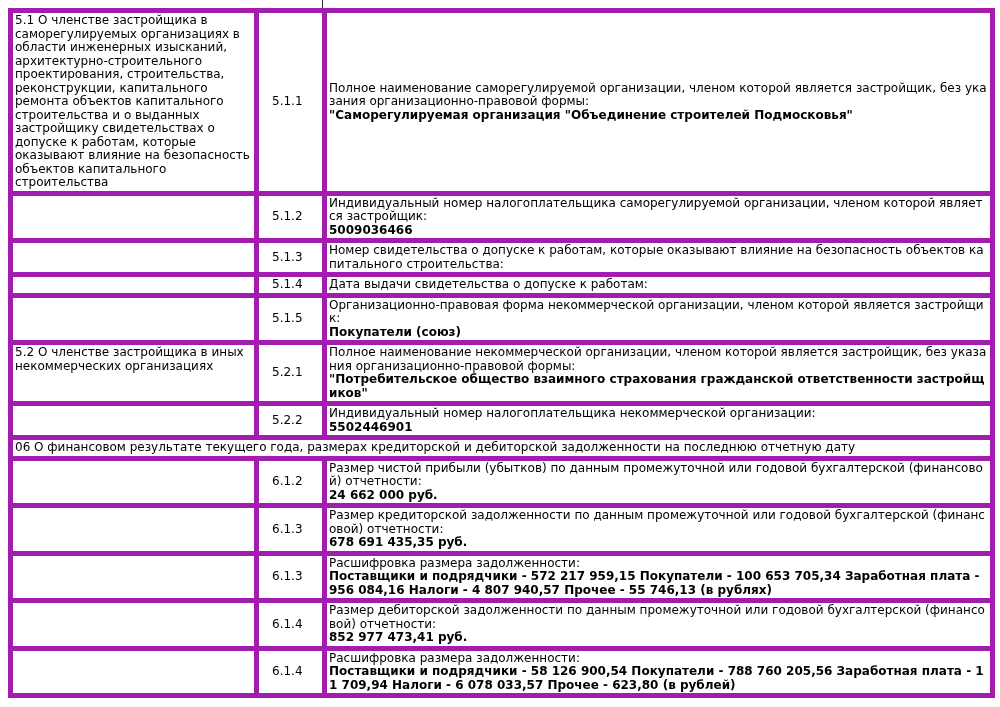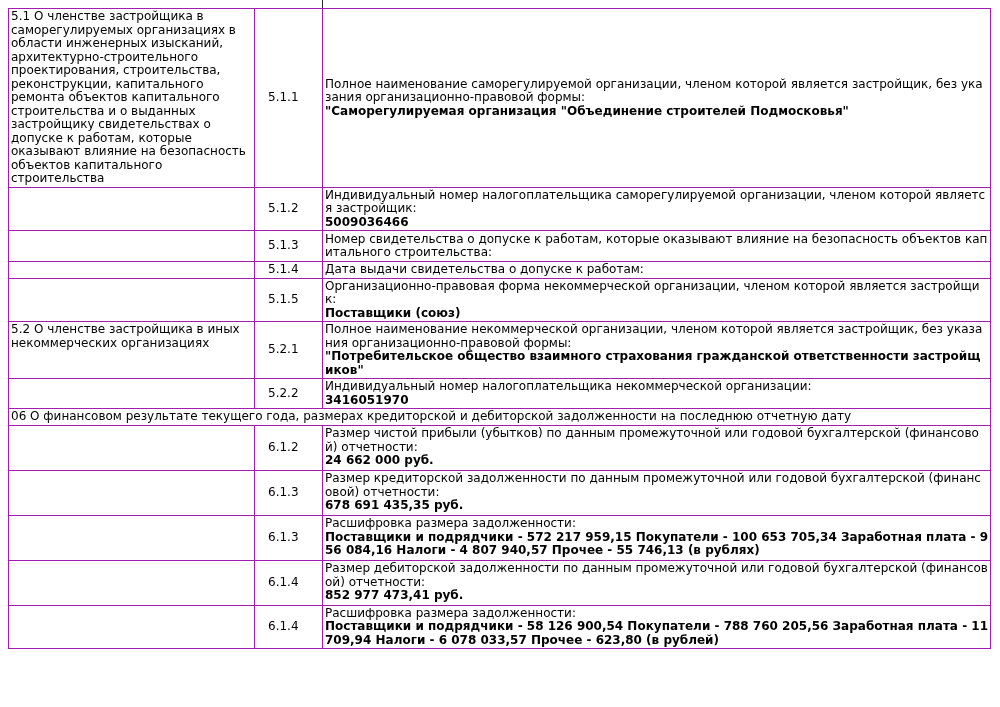--- a/index.html
+++ b/index.html
@@ -31,21 +31,21 @@
     left: 8px;
     top: 8px;
     width: 982px;
     border-collapse: collapse;
     table-layout: fixed;
   }
   col.c-topic { width: 246px; }
   col.c-num   { width: 68px; }
   col.c-content { width: 668px; }
   td {
-    border: 1px solid #a21caf;
+    border: 5px solid #a21caf;
     padding: 1px 2px;
     line-height: 13.5px;
     vertical-align: top;
     overflow: hidden;
   }
   td.topic {
     vertical-align: top;
     word-wrap: break-word;
   }
   td.num {
@@ -125,41 +125,41 @@
         <td class="content">
           <div>Дата выдачи свидетельства о допуске к работам:</div>
         </td>
       </tr>
 
       <tr class="r4">
         <td class="topic"></td>
         <td class="num">5.1.5</td>
         <td class="content">
           <div>Организационно-правовая форма некоммерческой организации, членом которой является застройщик:</div>
-          <div class="value">Поставщики (союз)</div>
+          <div class="value">Покупатели (союз)</div>
         </td>
       </tr>
 
       <tr class="r5">
         <td class="topic">
             <div>5.2 О членстве застройщика в иных некоммерческих организациях</div>
           </td>
         <td class="num">5.2.1</td>
         <td class="content">
           <div>Полное наименование некоммерческой организации, членом которой является застройщик, без указания организационно-правовой формы:</div>
           <div class="value">"Потребительское общество взаимного страхования гражданской ответственности застройщиков"</div>
         </td>
       </tr>
 
       <tr class="r6">
         <td class="topic"></td>
         <td class="num">5.2.2</td>
         <td class="content">
           <div>Индивидуальный номер налогоплательщика некоммерческой организации:</div>
-          <div class="value">3416051970</div>
+          <div class="value">5502446901</div>
         </td>
       </tr>
 
       <tr class="rs">
         <td class="section" colspan="3">06 О финансовом результате текущего года, размерах кредиторской и дебиторской задолженности на последнюю отчетную дату</td>
       </tr>
 
 
       <tr class="r8">
         <td class="topic"></td>

